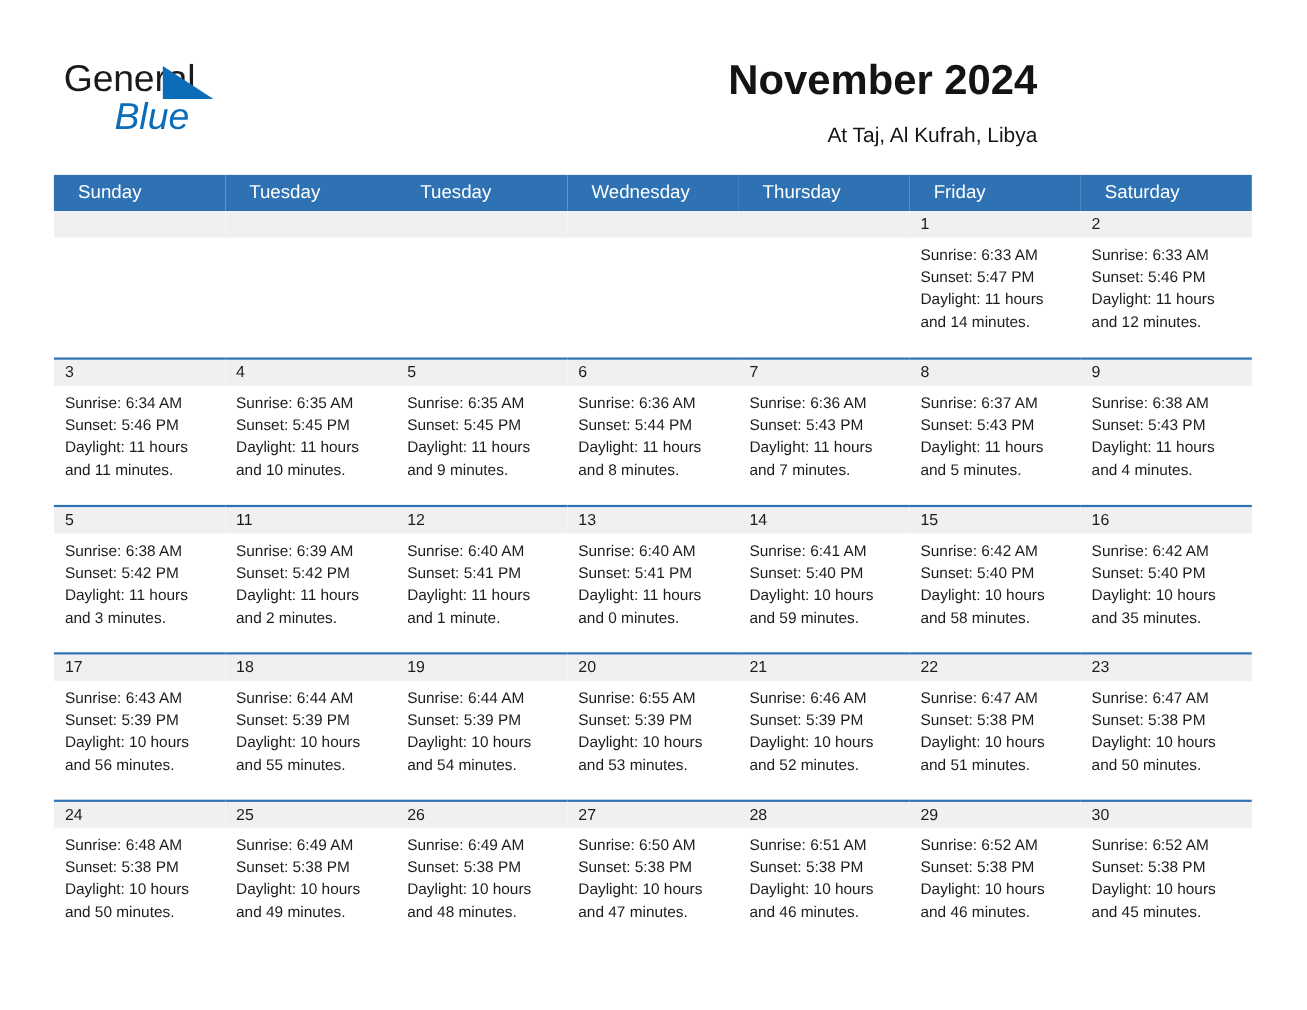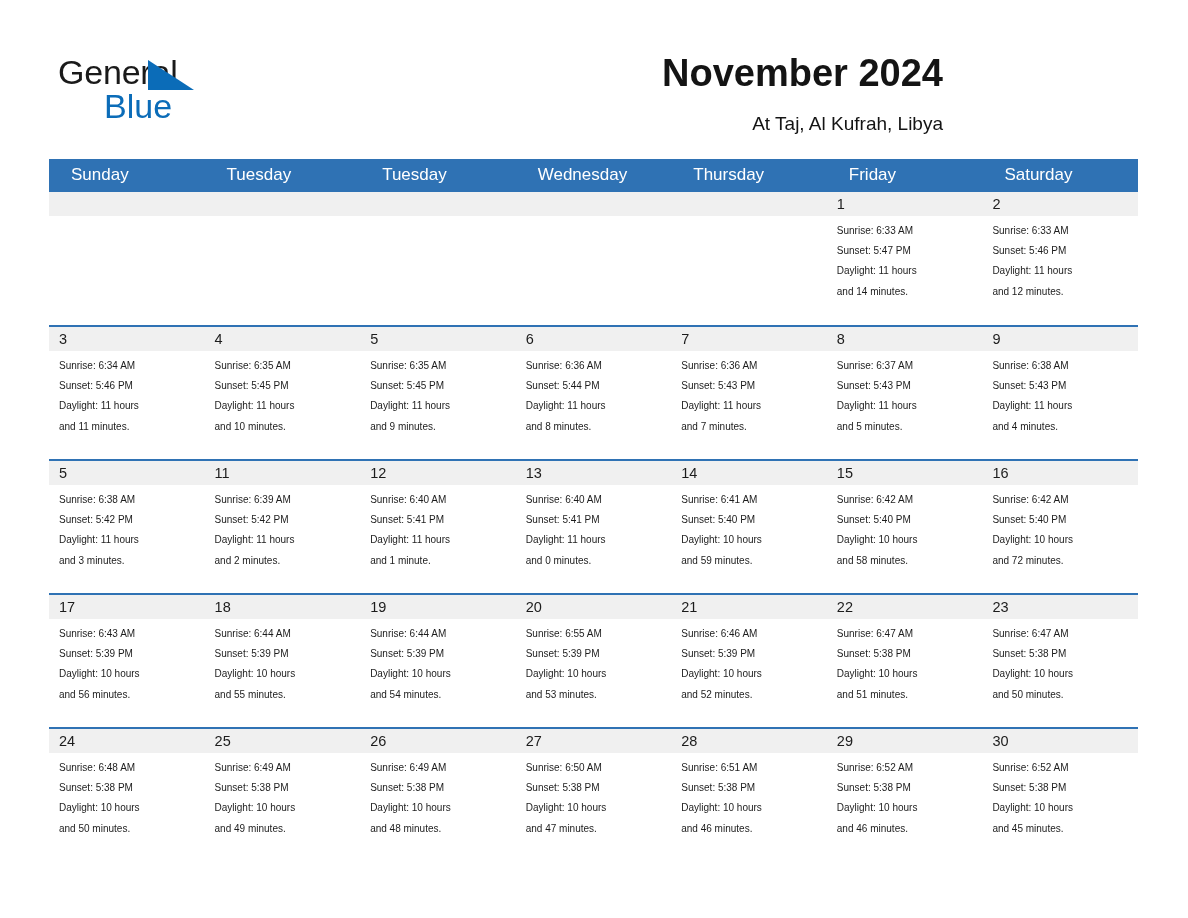--- a/index.html
+++ b/index.html
@@ -50,20 +50,21 @@
     border-top: 30px solid transparent;
   }
   .logo-blue {
     position: absolute;
     left: 46px;
     top: 34px;
     font-size: 34px;
     line-height: 40px;
     color: #0b6cb8;
     font-weight: 400;
+    font-style: italic;
   }
 
   .title {
     position: absolute;
     right: 52px;
     top: 50px;
     font-size: 38px;
     line-height: 46px;
     color: #141414;
     font-weight: 700;
@@ -115,21 +116,21 @@
   .daynum-band {
     background: #f0f0f0;
     height: 24px;
     padding: 2px 0 0 10px;
     font-size: 14.5px;
     line-height: 20px;
     color: #1c1c1c;
   }
   .detail {
     padding: 5px 12px 0 10px;
-    font-size: 10px;
+    font-size: 14px;
     line-height: 20.2px;
     color: #1c1c1c;
   }
   .detail div { white-space: nowrap; }
   td.empty .detail { visibility: hidden; }
 </style>
 </head>
 <body>
 
 <div id="page">
@@ -344,21 +345,21 @@
                 <div>Daylight: 10 hours</div>
                 <div>and 58 minutes.</div>
               </div>
             </td>
             <td class="daycell">
               <div class="daynum-band">16</div>
               <div class="detail">
                 <div>Sunrise: 6:42 AM</div>
                 <div>Sunset: 5:40 PM</div>
                 <div>Daylight: 10 hours</div>
-                <div>and 72 minutes.</div>
+                <div>and 35 minutes.</div>
               </div>
             </td>
           </tr>
           <tr>
             <td class="daycell">
               <div class="daynum-band">17</div>
               <div class="detail">
                 <div>Sunrise: 6:43 AM</div>
                 <div>Sunset: 5:39 PM</div>
                 <div>Daylight: 10 hours</div>

